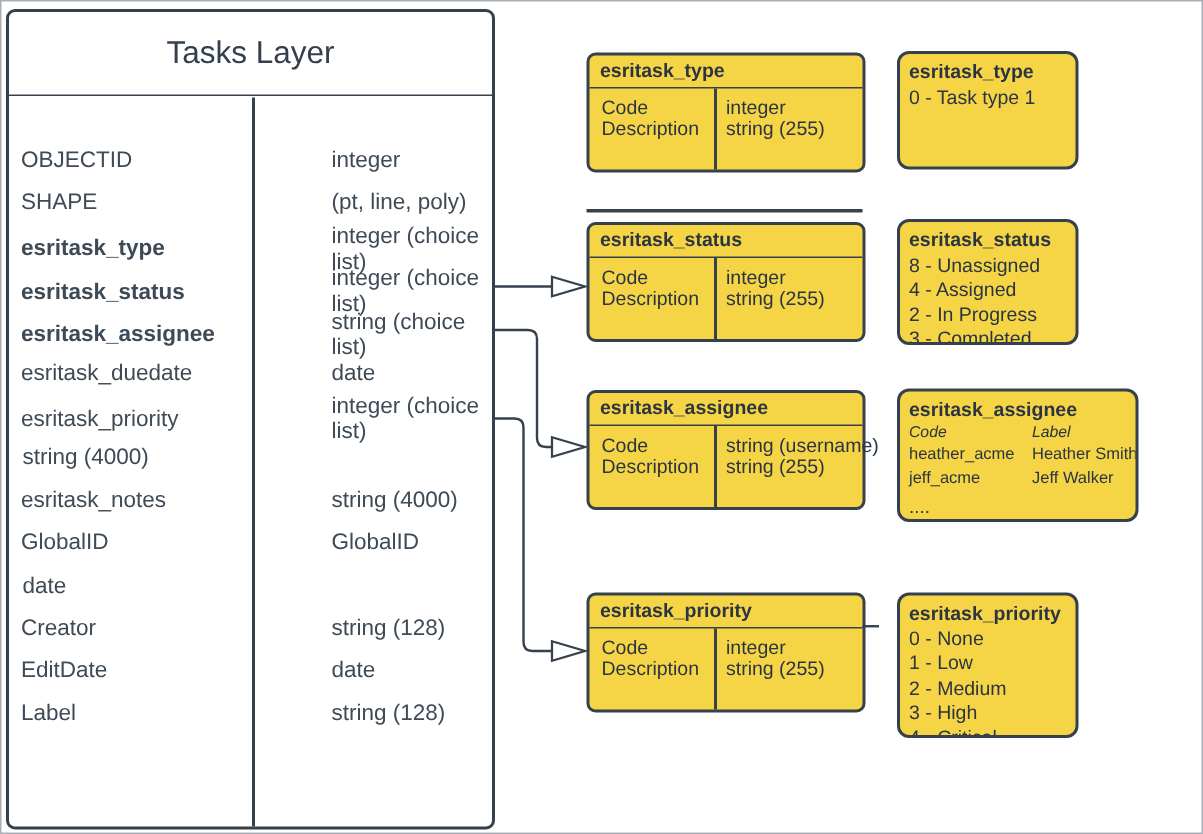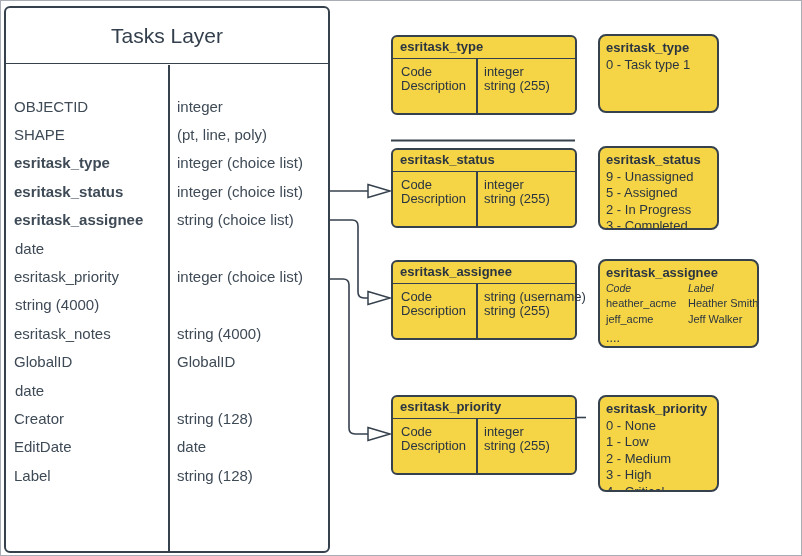--- a/index.html
+++ b/index.html
@@ -18,21 +18,21 @@
   .main-title{
     position:absolute;left:0;right:0;top:0;height:55px;line-height:55px;
     text-align:center;font-size:21px;color:#333f4c;
     border-bottom:1.5px solid #36414e;
   }
   .main-col-divider{
     position:absolute;left:162px;top:56.5px;bottom:0;width:1.5px;
     background:#36414e;
   }
   .main-rows{position:absolute;left:0;right:0;top:84px;}
-  .main-row{display:grid;grid-template-columns:162px 1fr;height:28.4px;align-items:center;font-size:15px;}
+  .main-row{display:grid;grid-template-columns:162px 1fr;height:28.4px;align-items:center;font-size:15px;gap:44px;}
   .main-row .fname{padding-left:8px;}
   .main-row .ftype{padding-left:9px;}
   .main-row.bold .fname{font-weight:bold;}
   
   .mid-box{
     position:absolute;left:390px;width:186px;height:80px;box-sizing:border-box;
     border:2px solid #36414e;border-radius:6px;background:#f5d445;color:#2b3542;
   }
   .mid-head{
     height:20.5px;line-height:20.5px;padding-left:7px;font-size:13px;font-weight:bold;
@@ -80,20 +80,21 @@
         </div>
       <div class="main-row bold">
           <span class="fname">esritask_status</span>
           <span class="ftype">integer (choice list)</span>
         </div>
       <div class="main-row bold">
           <span class="fname">esritask_assignee</span>
           <span class="ftype">string (choice list)</span>
         </div>
       <div class="main-row">
+          <span class="fname">esritask_duedate</span>
           <span class="ftype">date</span>
         </div>
       <div class="main-row">
           <span class="fname">esritask_priority</span>
           <span class="ftype">integer (choice list)</span>
         </div>
       <div class="main-row">
           <span class="ftype">string (4000)</span>
         </div>
       <div class="main-row">
@@ -190,22 +191,22 @@
     </div>
   </div>
 
   <div class="val-box" style="top:33px;height:79px;">
     <div class="val-title">esritask_type</div>
     <div class="val-item">0 - Task type 1</div>
   </div>
 
   <div class="val-box" style="top:145px;height:84px;">
     <div class="val-title">esritask_status</div>
-    <div class="val-item">9 - Unassigned</div>
-    <div class="val-item">5 - Assigned</div>
+    <div class="val-item">8 - Unassigned</div>
+    <div class="val-item">4 - Assigned</div>
     <div class="val-item">2 - In Progress</div>
     <div class="val-item">3 - Completed</div>
   </div>
 
   <div class="val-box" style="top:258px;height:89px;width:161px;">
     <div class="val-title">esritask_assignee</div>
     <div class="asg-grid">
       <div class="asg-colhead">Code</div>
       <div class="asg-colhead">Label</div>
       <div class="asg-cell">heather_acme</div>

